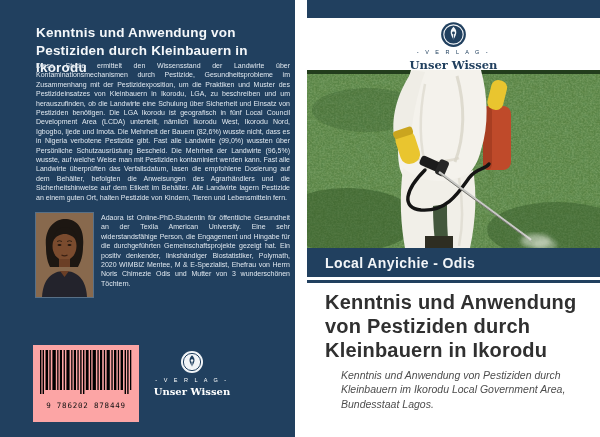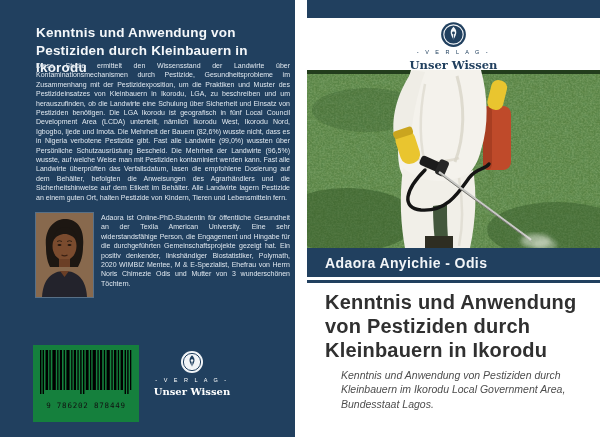--- a/index.html
+++ b/index.html
@@ -31,21 +31,21 @@
     width:57px;height:84px;flex:0 0 auto;background:#8a6a4e;
     outline:1px solid rgba(255,255,255,.25);
   }
   .author-photo svg{display:block;}
   .lp-bio{
     margin:0;flex:1;
     font-size:7px;line-height:9.4px;text-align:justify;color:#dfe7ef;
   }
   .barcode-box{
     position:absolute;left:33px;top:345px;width:106px;height:77px;
-    background:#15803d;box-sizing:border-box;padding:5px 6px 3px 6px;
+    background:#fca5a5;box-sizing:border-box;padding:5px 6px 3px 6px;
   }
   .barcode-digits{
     font-family:"DejaVu Sans Mono",monospace;
     font-size:7.5px;color:#111;letter-spacing:.8px;text-align:center;margin-top:1px;
     white-space:nowrap;
   }
   .lp-logo{
     position:absolute;left:132px;top:350px;width:120px;text-align:center;color:#ffffff;
   }
   .lp-logo .emblem{display:block;margin:0 auto 3px auto;}
@@ -247,21 +247,21 @@
         <line x1="133" y1="104" x2="225" y2="172" stroke="#6d6d66" stroke-width=".9"></line>
 
         <g filter="url(#mistBlur)">
           <ellipse cx="229" cy="171" rx="15" ry="7" fill="#e3e9dd" opacity=".55"></ellipse>
           <ellipse cx="238" cy="175" rx="12" ry="6" fill="#dfe5d8" opacity=".4"></ellipse>
         </g>
       </svg>
     </div>
 
     <div class="rp-authorband">
-      <span>Adaora Anyichie - Odis</span>
+      <span>Local Anyichie - Odis</span>
     </div>
 
     <div class="rp-rule"></div>
 
     <h2 class="rp-title">Kenntnis und Anwendung von Pestiziden durch Kleinbauern in Ikorodu</h2>
 
     <p class="rp-subtitle">Kenntnis und Anwendung von Pestiziden durch Kleinbauern im Ikorodu Local Government Area, Bundesstaat Lagos.</p>
   </div>
 </div>
 

